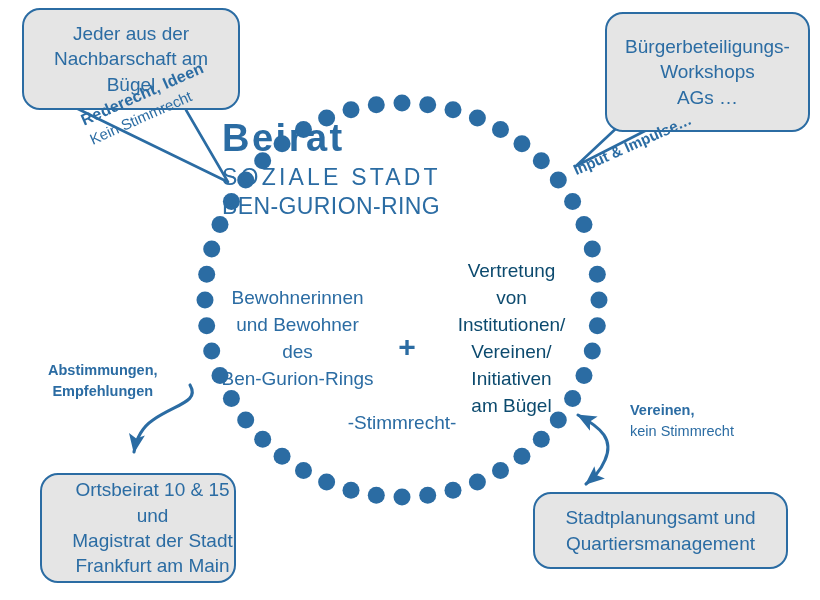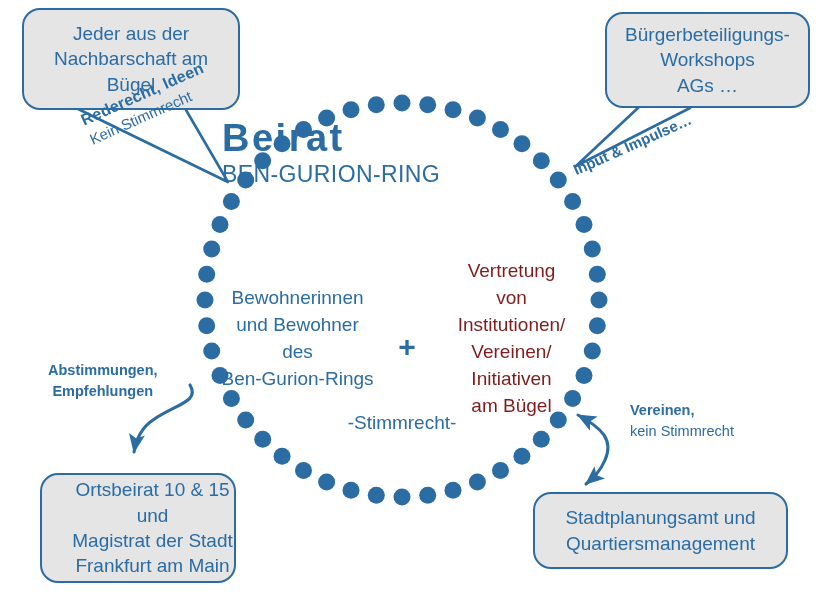--- a/index.html
+++ b/index.html
@@ -20,35 +20,35 @@
     border-radius:18px;
     background:#e5e5e5;
     box-sizing:border-box;
     display:flex;align-items:center;justify-content:center;
     text-align:center;
     font-size:19px;
     line-height:1.34;
     color:#2b6ca3;
   }
   #bubble-neighbourhood{left:22px;top:8px;width:218px;height:102px;}
-  #bubble-workshops{left:605px;top:12px;width:205px;height:96px;}
+  #bubble-workshops{left:605px;top:12px;width:205px;height:120px;}
   #box-ortsbeirat{left:40px;top:473px;width:196px;height:110px;padding-left:29px;}
   #box-stadtplanung{left:533px;top:492px;width:255px;height:77px;}
 
   
   #title-block{position:absolute;left:402px;top:119px;transform:translateX(-50%);text-align:left;width:360px;}
   #title-main{font-size:38px;font-weight:bold;letter-spacing:2.5px;line-height:1;color:#2b6ca3;}
   #title-sub1{font-size:23px;letter-spacing:3.2px;margin-top:9px;line-height:1;color:#2b6ca3;}
   #title-sub2{font-size:23px;letter-spacing:0.4px;margin-top:6px;line-height:1;color:#2b6ca3;}
 
   #body-cols{position:absolute;left:402px;top:258px;transform:translateX(-50%);
              display:flex;align-items:center;justify-content:center;width:400px;}
   #col-left{width:175px;text-align:center;font-size:19px;line-height:1.42;color:#2b6ca3;}
   #plus-sign{width:44px;text-align:center;font-size:30px;font-weight:bold;line-height:1;color:#2b6ca3;padding-top:16px;}
-  #col-right{width:165px;text-align:center;font-size:19px;line-height:1.42;color:#7f1d1d;}
+  #col-right{width:165px;text-align:center;font-size:19px;line-height:1.42;color:#0c4a6e;}
   #stimmrecht{position:absolute;left:402px;top:412px;transform:translateX(-50%);
               font-size:19px;color:#2b6ca3;white-space:nowrap;}
 
   
   #label-rederecht{left:78px;top:112px;transform:rotate(-24deg);transform-origin:left top;
                    font-size:15px;text-align:left;white-space:nowrap;}
   #label-rederecht .b{font-weight:bold;font-size:16px;display:block;letter-spacing:0.2px;}
   #label-rederecht .n{display:block;margin-top:1px;}
   #label-input{left:578px;top:160px;transform:rotate(-24deg);transform-origin:left bottom;
                font-size:15px;font-weight:bold;white-space:nowrap;}
@@ -158,20 +158,21 @@
 Frankfurt am Main</span>
   </div>
 
   <div class="bubble" id="box-stadtplanung">
     <span style="white-space:pre-line;">Stadtplanungsamt und
 Quartiersmanagement</span>
   </div>
 
   <div id="title-block">
     <div id="title-main">Beirat</div>
+    <div id="title-sub1">SOZIALE STADT</div>
     <div id="title-sub2">BEN-GURION-RING</div>
   </div>
 
   <div id="body-cols">
     <div id="col-left" style="white-space:pre-line;">Bewohnerinnen
 und Bewohner
 des
 Ben-Gurion-Rings</div>
     <div id="plus-sign">+</div>
     <div id="col-right" style="white-space:pre-line;">Vertretung

